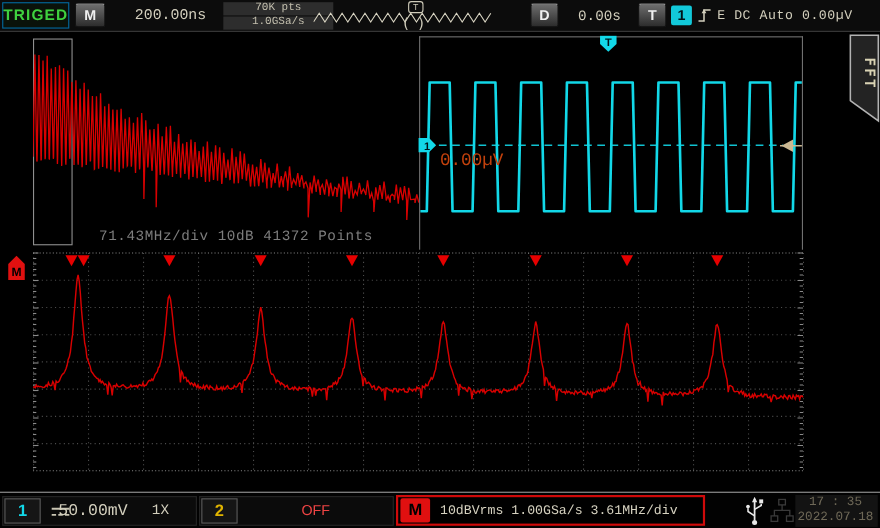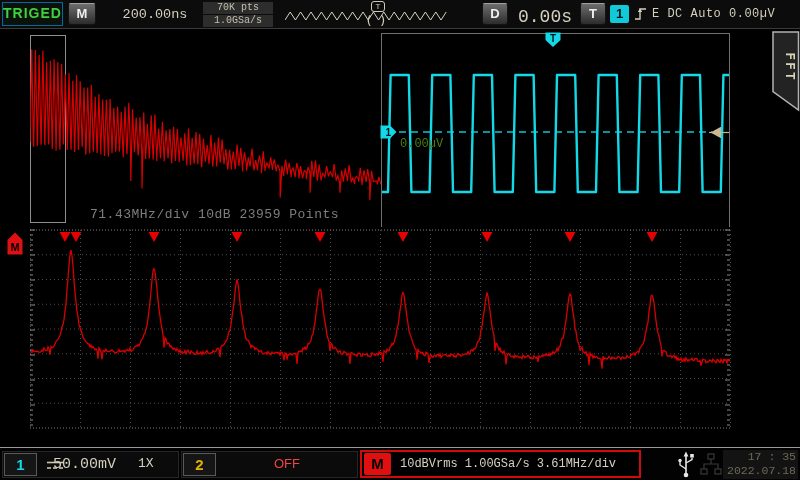--- a/index.html
+++ b/index.html
@@ -13,44 +13,44 @@
 
   
   #topbar { left:0; top:0; width:800px; height:29px; background:#0c0c0c; border-bottom:1px solid #3a3a3a; }
   #trig-status { left:2px; top:2px; width:61px; height:24px; border:1px solid #0369a1; background:#0a120a;
     color:#3fd23f; font-size:14px; font-weight:bold; text-align:center; line-height:20px; letter-spacing:1px; }
   .key-btn { background:linear-gradient(#6d6d6d,#2c2c2c); border:1px solid #141414; border-top:1px solid #a0a0a0;
     border-radius:3px; color:#f0f0f0; font-weight:bold; font-size:13px; text-align:center; }
   #m-button { left:68px; top:3px; width:28px; height:22px; line-height:20px; }
   #timebase { left:105px; top:7px; width:100px; text-align:center; color:#d3cfbd; font-size:13.5px; }
   #acq-box { left:203px; top:2px; width:81px; height:25px; }
-  #acq-box .cell { width:70px; height:12px; background:#2d2d2d; color:#c3bfae; font-size:10px;
+  #acq-box .cell { width:100px; height:12px; background:#2d2d2d; color:#c3bfae; font-size:10px;
     text-align:center; line-height:12px; }
   #acq-box .cell + .cell { margin-top:1px; }
   #preview-svg { left:285px; top:0; }
   #preview-tbox { left:371px; top:1px; width:14px; height:11px; border:1px solid #cfcbb9; border-radius:3px;
     color:#cfcbb9; font-size:8px; line-height:9px; text-align:center; }
   #d-button { left:482px; top:3px; width:26px; height:22px; line-height:20px; }
-  #h-offset { left:512px; top:7px; width:66px; text-align:center; color:#d3cfbd; font-size:18px; }
+  #h-offset { left:512px; top:7px; width:66px; text-align:center; color:#d3cfbd; font-size:13px; }
   #t-button { left:580px; top:3px; width:26px; height:22px; line-height:20px; }
   #trig-ch-badge { left:610px; top:5px; width:19px; height:18px; background:#12c9da; border-radius:2px;
     color:#001418; font-size:13px; font-weight:bold; text-align:center; line-height:18px; }
   #edge-icon { left:634px; top:6px; }
   #trig-info { left:652px; top:7px; color:#d3cfbd; font-size:12px; letter-spacing:0.5px; }
 
   
   #zoom-bracket { left:30px; top:35px; width:36px; height:188px; border:1px solid #8f8f8f; }
   #ov-svg { left:30px; top:30px; }
   #ov-scale-text { left:90px; top:207px; color:#7d7d7d; font-size:13px; letter-spacing:0.5px; }
   #td-pane { left:381px; top:33px; width:349px; height:194px; border:1px solid #707070; border-bottom:none; }
   #td-svg { left:382px; top:34px; }
   #t-top-marker { left:545px; top:32px; }
   #ch1-marker { left:380px; top:125px; }
   #trig-level-arrow { left:709px; top:125px; }
-  #level-label { left:400px; top:137px; color:#4d7c0f; font-size:12px; }
+  #level-label { left:400px; top:137px; color:#c2410c; font-size:16px; }
   #fft-tab-svg { left:772px; top:31px; }
 
   
   #bf-svg { left:30px; top:228px; }
   #m-math-marker { left:7px; top:232px; }
 
   
   #bottombar { left:0; top:447px; width:800px; height:33px; background:#020202; border-top:1px solid #9a9a9a; }
   .ch-box { top:3px; height:27px; background:#0b0b0b; border:1px solid #262626; }
   #ch1-box { left:2px; width:177px; }
@@ -62,21 +62,21 @@
   #dc-icon { left:46px; top:12px; }
   #ch1-scale { left:53px; top:8px; color:#d3cfbd; font-size:15px; }
   #ch1-probe { left:138px; top:8px; color:#d3cfbd; font-size:13px; }
   #ch2-status { left:222px; top:8px; width:130px; text-align:center; color:#ef4444; font-size:13px; }
   #math-box { left:360px; top:2px; width:281px; height:28px; background:#000; border:2px solid #cf0a0a; }
   #math-badge { left:364px; top:5px; width:27px; height:22px; background:#e01010; border-radius:2px;
     color:#000; font-size:15px; font-weight:bold; text-align:center; line-height:22px; }
   #math-info { left:400px; top:9px; color:#d6d2c0; font-size:12px; }
   #usb-icon { left:676px; top:2px; }
   #lan-icon { left:700px; top:5px; }
-  #clock-box { left:723px; top:2px; width:75px; height:29px; background:#131313; text-align:right;
+  #clock-box { left:723px; top:2px; width:75px; height:29px; background:#131313; text-align:center;
     color:#6e6857; font-size:11.5px; line-height:14px; padding-right:2px; }
 </style>
 </head>
 <body>
 
 <div id="screen">
 
   <div id="topbar" class="abs">
     <div id="trig-status" class="abs">TRIGED</div>
     <div id="m-button" class="abs key-btn">M</div>
@@ -99,21 +99,21 @@
       <path d="M1,13 H6 V3 H12" fill="none" stroke="#d3cfbd" stroke-width="1.4"></path>
       <path d="M3.8,6 L6,2.2 L8.2,6 Z" fill="#d3cfbd"></path>
     </svg>
     <div id="trig-info" class="abs mono">E DC Auto 0.00µV</div>
   </div>
 
   <div id="zoom-bracket" class="abs"></div>
   <svg id="ov-svg" class="abs" width="351" height="198">
       <path d="M0.0,112.6 L1.7,19.5 L3.5,116.7 L3.7,116.3 L5.4,20.1 L7.3,115.8 L7.5,115.2 L9.1,25.0 L11.0,114.8 L11.2,113.1 L12.9,20.6 L14.7,114.4 L14.9,114.5 L16.6,32.2 L18.5,114.4 L18.7,112.7 L20.4,31.0 L22.2,119.0 L22.4,114.0 L24.1,29.3 L26.0,116.9 L26.1,120.8 L27.8,32.1 L29.7,116.9 L29.9,119.8 L31.6,34.1 L33.4,114.4 L33.6,112.9 L35.3,44.5 L37.2,115.0 L37.3,120.0 L39.0,43.0 L40.9,117.3 L41.1,119.8 L42.8,50.8 L44.6,122.0 L44.8,120.0 L46.5,45.3 L48.4,120.0 L48.5,119.0 L50.2,51.3 L52.1,116.8 L52.3,115.7 L54.0,57.4 L55.8,123.8 L56.0,123.6 L57.7,57.6 L59.6,122.7 L59.7,122.7 L61.4,54.8 L63.3,121.8 L63.5,117.7 L65.2,66.7 L67.0,122.1 L67.2,123.1 L68.9,64.3 L70.8,124.4 L70.9,118.6 L72.6,69.5 L74.5,125.9 L74.7,118.7 L76.4,69.7 L78.2,123.5 L78.4,126.6 L80.1,68.9 L82.0,123.2 L82.1,121.1 L83.8,77.9 L85.7,120.9 L85.9,120.6 L87.6,76.7 L89.4,121.6 L89.6,119.0 L91.3,81.7 L93.2,127.3 L93.4,121.6 L95.0,76.6 L96.9,124.1 L97.1,122.0 L98.8,72.7 L100.6,122.2 L100.8,151.0 L102.5,79.3 L104.4,122.2 L104.6,120.5 L106.2,87.8 L108.1,124.6 L108.3,125.3 L110.0,87.3 L111.8,124.7 L112.0,158.4 L113.7,82.5 L115.6,129.1 L115.8,125.6 L117.4,93.9 L119.3,128.5 L119.5,126.7 L121.2,85.2 L123.0,126.0 L123.2,129.6 L124.9,84.4 L126.8,130.9 L127.0,123.1 L128.6,98.8 L130.5,128.1 L130.7,123.4 L132.4,91.8 L134.2,131.5 L134.4,125.1 L136.1,100.4 L138.0,128.1 L138.2,127.0 L139.8,99.1 L141.7,133.2 L141.9,129.4 L143.6,96.8 L145.4,130.9 L145.6,128.4 L147.3,99.1 L149.2,132.0 L149.4,126.4 L151.0,107.4 L152.9,128.4 L153.1,130.8 L154.8,103.3 L156.6,131.8 L156.8,135.5 L158.5,98.6 L160.4,135.2 L160.6,130.7 L162.2,107.9 L164.1,133.6 L164.3,132.0 L166.0,102.1 L167.8,134.3 L168.0,128.5 L169.7,103.8 L171.6,137.2 L171.8,136.1 L173.4,108.9 L175.3,131.6 L175.5,130.7 L177.2,115.1 L179.0,133.2 L179.2,133.1 L180.9,104.9 L182.8,136.7 L183.0,133.9 L184.6,112.6 L186.5,131.9 L186.7,136.5 L188.4,107.6 L190.2,132.8 L190.4,131.0 L192.1,109.6 L194.0,134.2 L194.2,132.0 L195.9,119.0 L197.7,139.6 L197.9,138.8 L199.6,119.7 L201.5,139.5 L201.6,134.2 L203.3,121.7 L205.2,139.2 L205.4,137.9 L207.1,114.5 L208.9,135.9 L209.1,134.3 L210.8,117.9 L212.7,141.4 L212.8,134.6 L214.5,122.4 L216.4,134.7 L216.6,140.6 L218.3,127.4 L220.1,136.4 L220.3,133.7 L222.0,118.6 L223.9,139.6 L224.0,140.4 L225.7,130.0 L227.6,140.2 L227.8,134.7 L229.5,125.7 L231.3,136.4 L231.5,143.3 L233.2,121.3 L235.1,140.9 L235.2,138.3 L236.9,133.0 L238.8,137.3 L239.0,137.7 L240.7,127.3 L242.5,139.9 L242.7,136.0 L244.4,129.3 L246.3,141.3 L246.4,137.7 L248.1,135.4 L250.0,141.2 L250.2,167.6 L251.9,135.9 L253.7,145.9 L253.9,142.0 L255.6,129.7 L257.5,144.5 L257.6,139.6 L259.3,133.2 L261.2,147.2 L261.4,141.0 L263.1,137.9 L264.9,145.7 L265.1,147.0 L266.8,133.1 L268.7,141.3 L268.9,148.5 L270.5,136.1 L272.4,147.2 L272.6,148.3 L274.3,140.4 L276.1,141.7 L276.3,149.1 L278.0,137.0 L279.9,142.2 L280.1,162.8 L281.7,130.8 L283.6,145.6 L283.8,146.8 L285.5,130.6 L287.3,150.5 L287.5,149.6 L289.2,134.6 L291.1,150.5 L291.3,148.7 L292.9,143.3 L294.8,147.1 L295.0,145.9 L296.7,136.2 L298.5,146.4 L298.7,144.9 L300.4,141.8 L302.3,146.1 L302.5,147.3 L304.1,134.0 L306.0,148.2 L306.2,150.6 L307.9,145.4 L309.7,153.3 L309.9,162.7 L311.6,140.3 L313.5,151.6 L313.7,148.9 L315.3,138.3 L317.2,149.1 L317.4,150.9 L319.1,135.0 L320.9,148.8 L321.1,152.2 L322.8,147.9 L324.7,154.2 L324.9,148.4 L326.5,146.6 L328.4,148.5 L328.6,151.8 L330.3,137.8 L332.1,155.2 L332.3,151.7 L334.0,140.4 L335.9,150.7 L336.1,152.0 L337.7,139.1 L339.6,152.1 L339.8,170.0 L341.5,140.8 L343.3,151.4 L343.5,151.5 L345.2,151.2 L347.1,151.0 L347.3,154.4 L348.9,146.8 L350.8,154.2 " stroke="#d80000" stroke-width="1.2" fill="none"></path>
     </svg>
-  <div id="ov-scale-text" class="abs mono">71.43MHz/div  10dB 23959 Points</div>
+  <div id="ov-scale-text" class="abs mono">71.43MHz/div  10dB 41372 Points</div>
 
   <div id="td-pane" class="abs"></div>
   <svg id="td-svg" class="abs" width="347" height="192">
       <line x1="17" y1="98" x2="330" y2="98" stroke="#12d8e8" stroke-width="1.4" stroke-dasharray="7 5" opacity="0.9"></line>
       <path d="M0,158 L6.0,158 L8.6,41 L26.8,41 L29.4,158 L47.6,158 L50.2,41 L68.4,41 L71.0,158 L89.2,158 L91.8,41 L110.0,41 L112.6,158 L130.8,158 L133.4,41 L151.6,41 L154.2,158 L172.4,158 L175.0,41 L193.2,41 L195.8,158 L214.0,158 L216.6,41 L234.8,41 L237.4,158 L255.6,158 L258.2,41 L276.4,41 L279.0,158 L297.2,158 L299.8,41 L318.0,41 L320.6,158 L338.8,158 L341.4,41 L347,41" stroke="#12d8e8" stroke-width="2.4" fill="none" stroke-linejoin="round"></path>
     </svg>
   <svg id="t-top-marker" class="abs" width="16" height="16">
     <polygon points="0.5,0.5 15.5,0.5 15.5,8 8,15 0.5,8" fill="#12d8e8"></polygon>
     <text x="8" y="9.5" text-anchor="middle" font-size="10" font-weight="bold" fill="#001418" font-family="Liberation Sans, sans-serif">T</text>
   </svg>

